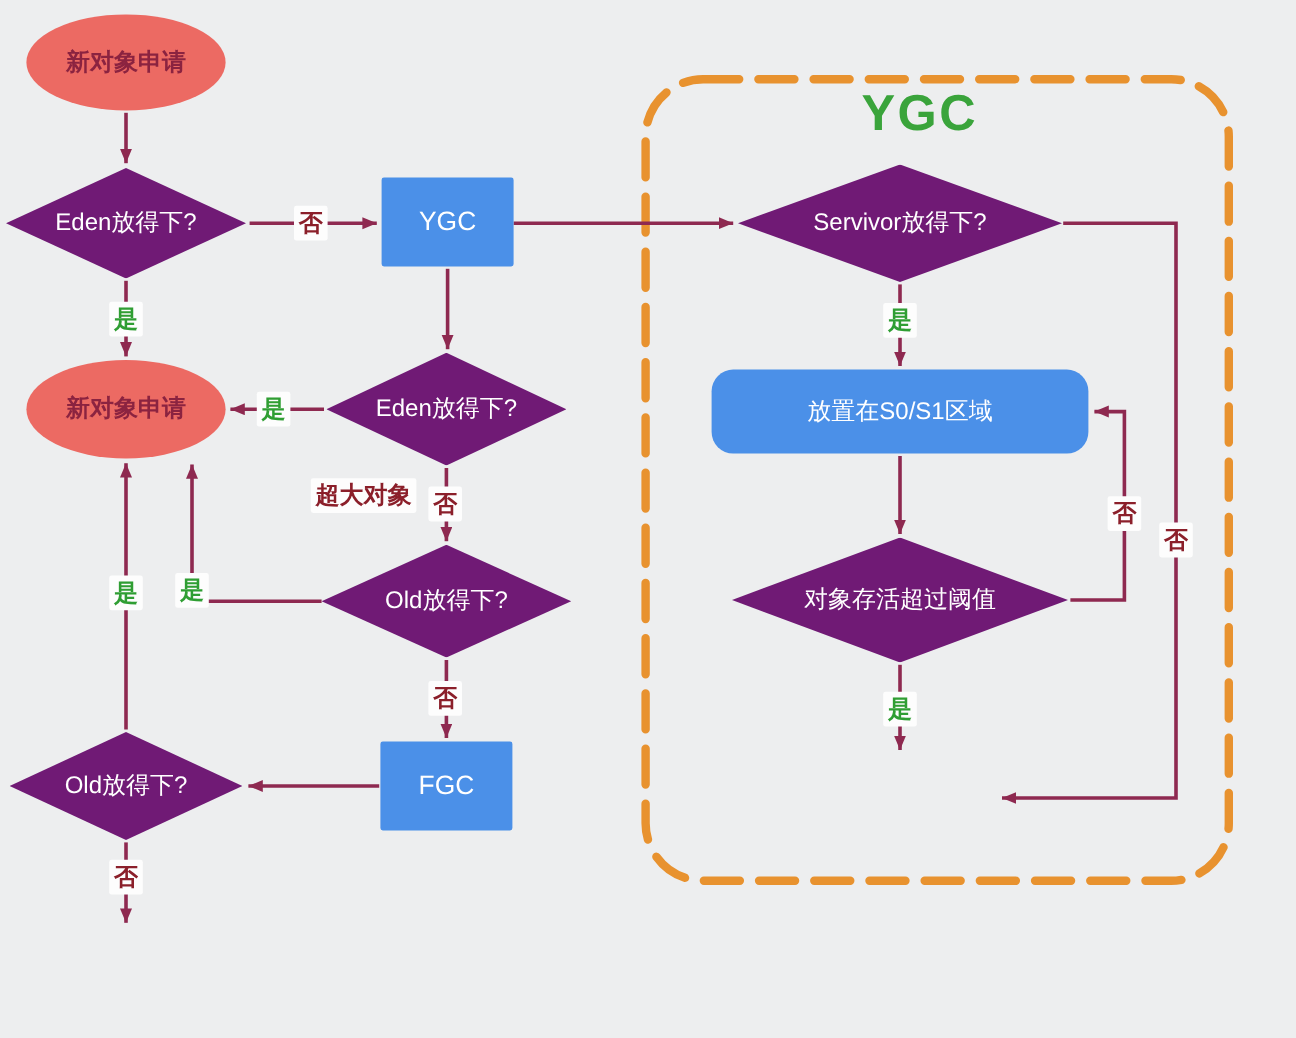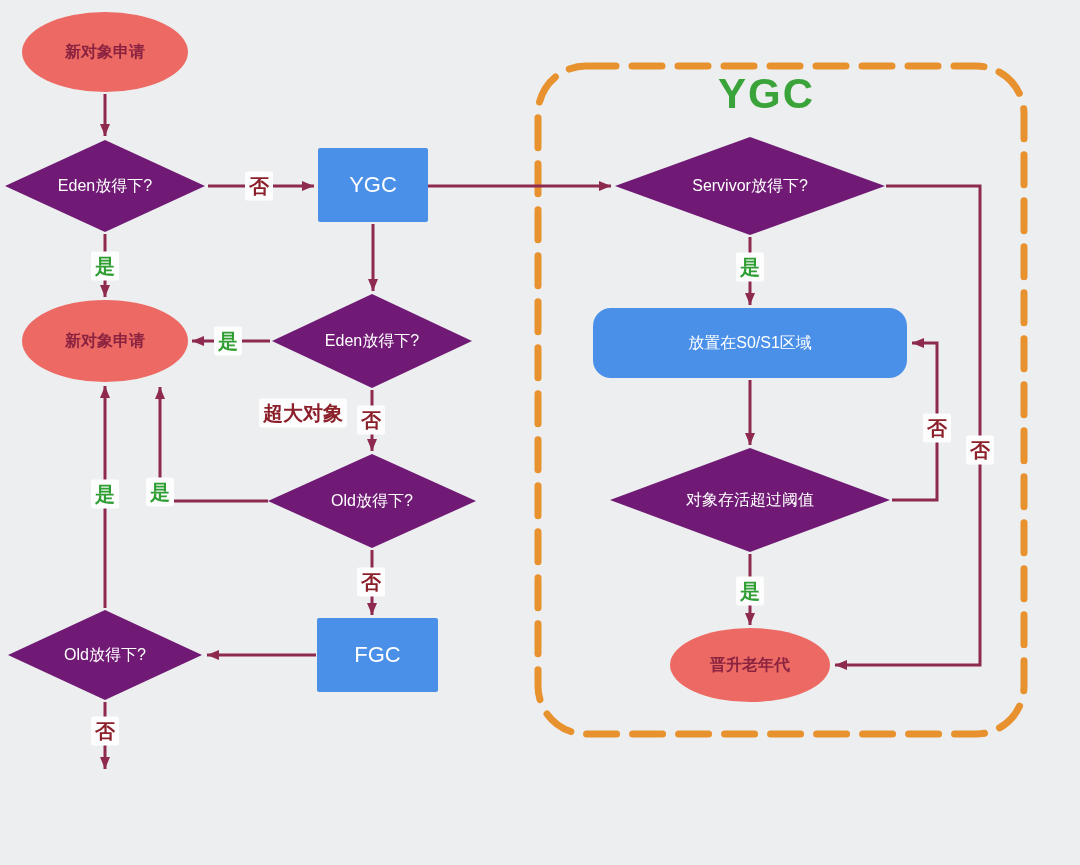--- a/index.html
+++ b/index.html
@@ -11,21 +11,21 @@
     position:relative;
     width:1080px;height:865px;
     background:#edeeef;
     overflow:hidden;
   }
   .layer{position:absolute;left:0;top:0;width:1080px;height:865px;}
   .node{
     position:absolute;
     display:flex;align-items:center;justify-content:center;
     text-align:center;
-    font-size:16px;
+    font-size:20px;
     line-height:1.1;
     box-sizing:border-box;
   }
   .ellipse{
     background:#ec6a63;
     border-radius:50%;
     color:#8b2340;
     font-weight:bold;
   }
   .diamond{
@@ -115,40 +115,37 @@
   </div>
 
   <div class="node diamond" style="left:272px;top:294px;width:200px;height:94px;">
     <span>Eden放得下?</span>
   </div>
 
   <div class="node diamond" style="left:268px;top:454px;width:208px;height:94px;">
     <span>Old放得下?</span>
   </div>
 
-  <div class="node rect" style="left:317px;top:618px;width:121px;height:74px;font-size:22px;">
+  <div class="node rect" style="left:317px;top:618px;width:110px;height:74px;font-size:22px;">
     <span>FGC</span>
   </div>
 
   <div class="node diamond" style="left:8px;top:610px;width:194px;height:90px;">
     <span>Old放得下?</span>
   </div>
 
 
   <div class="node rect" style="left:593px;top:308px;width:314px;height:70px;border-radius:18px;">
     <span>放置在S0/S1区域</span>
   </div>
 
   <div class="node diamond" style="left:610px;top:448px;width:280px;height:104px;">
     <span>对象存活超过阈值</span>
   </div>
 
-  <div class="node ellipse" style="left:670px;top:628px;width:160px;height:74px;">
-    <span>晋升老年代</span>
-  </div>
 
   <div class="region-title">YGC</div>
 
   <div class="chip chip-no" style="left:259px;top:186px;">否</div>
   <div class="chip chip-yes" style="left:105px;top:266px;">是</div>
   <div class="chip chip-yes" style="left:750px;top:267px;">是</div>
   <div class="chip chip-yes" style="left:228px;top:341px;">是</div>
   <div class="chip chip-no" style="left:303px;top:413px;font-family:Liberation Mono, monospace;">超大对象</div>
   <div class="chip chip-no" style="left:371px;top:420px;">否</div>
   <div class="chip chip-yes" style="left:160px;top:492px;">是</div>

